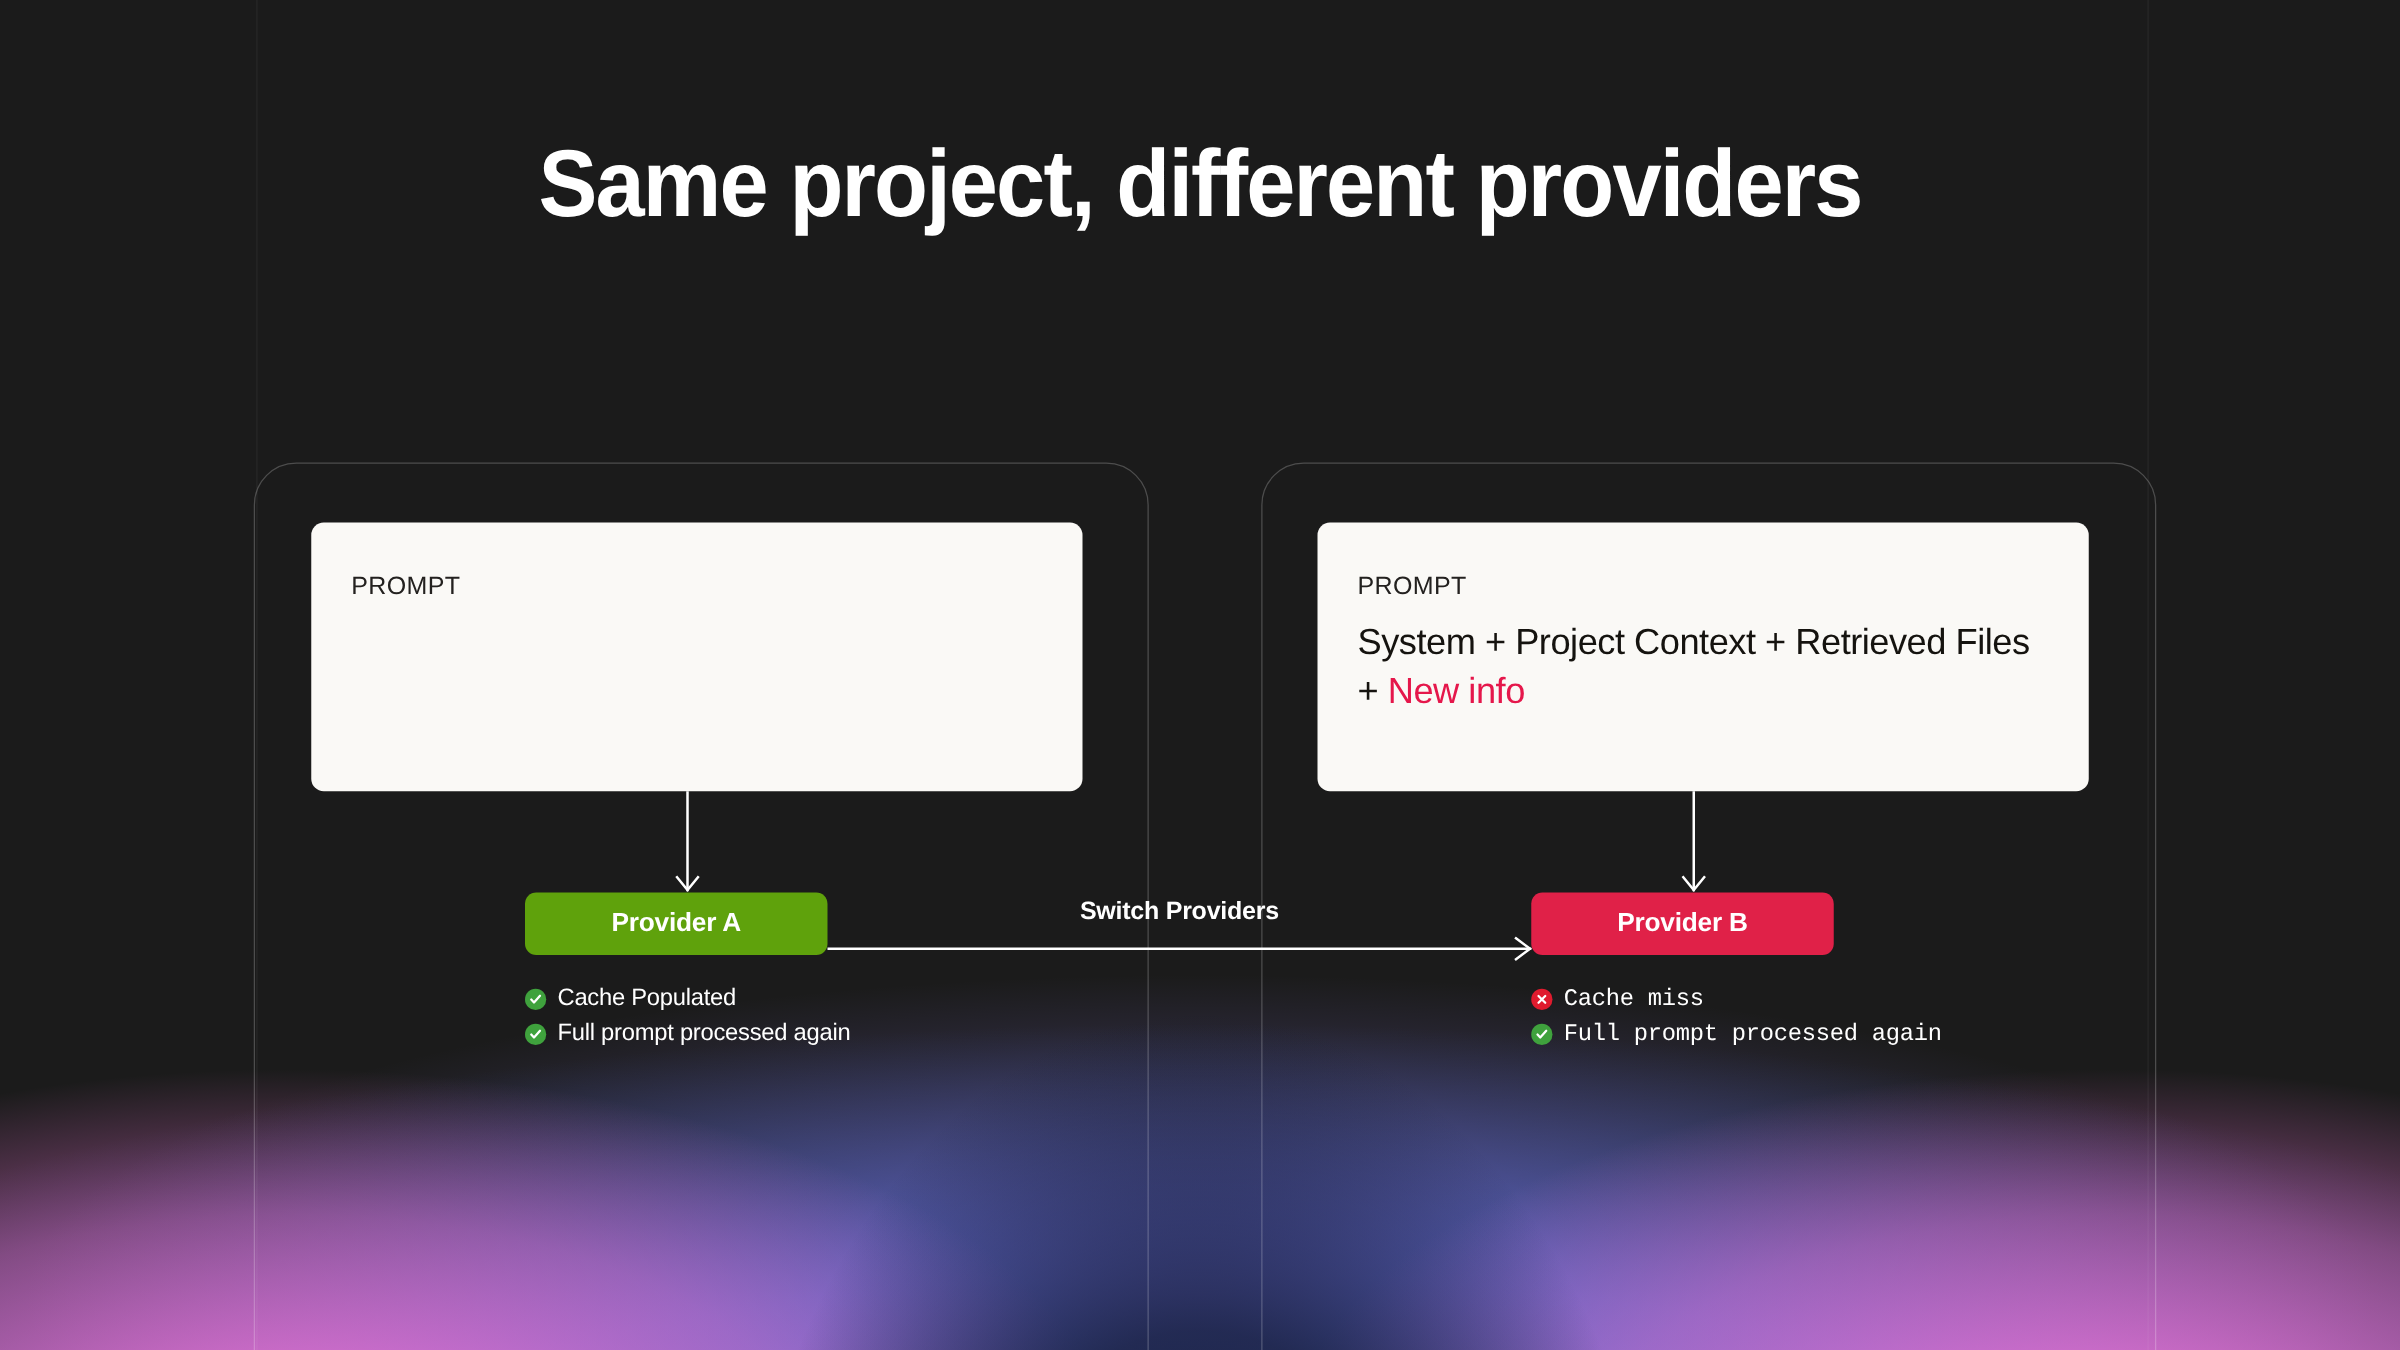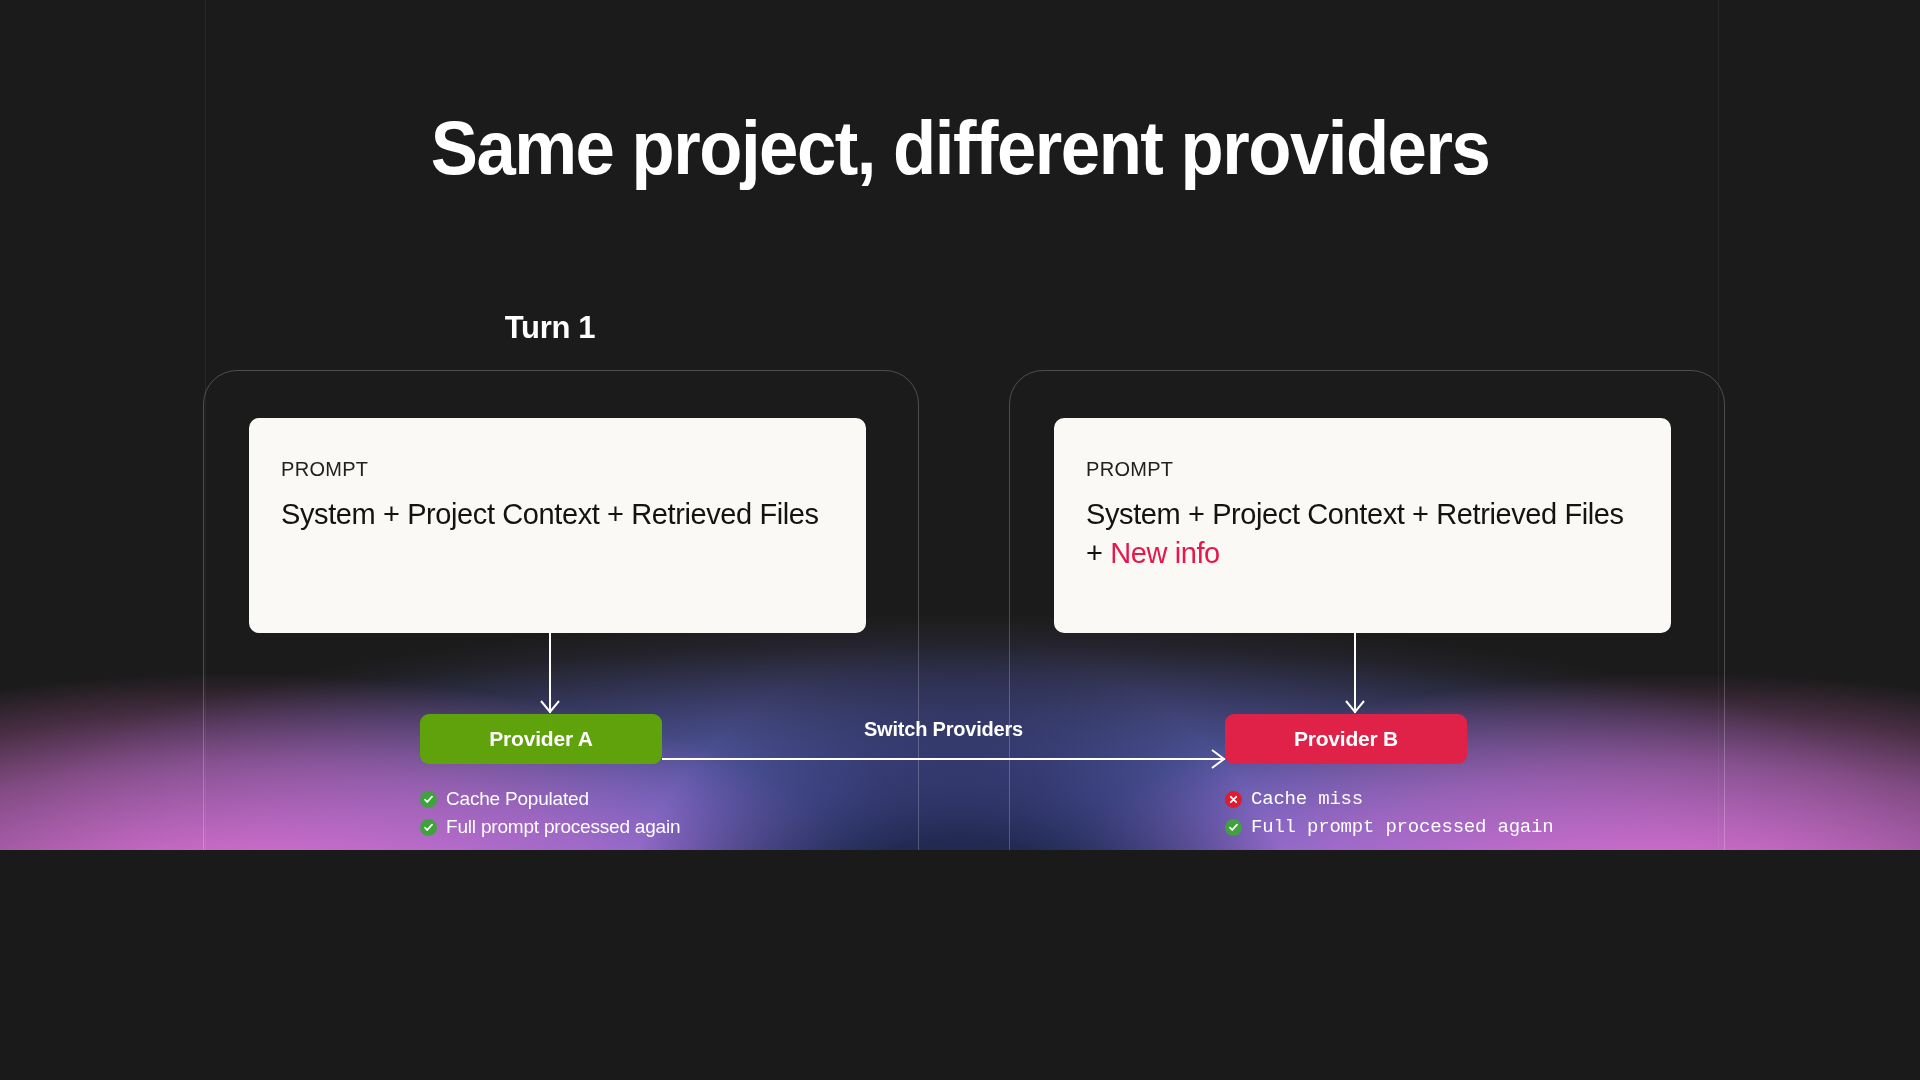--- a/index.html
+++ b/index.html
@@ -6,21 +6,21 @@
 
   html, body {
     width:1920px; height:1080px;
     overflow:hidden;
     background:#1a1a1a;
     font-family:"Liberation Sans", sans-serif;
   }
 
   #stage {
     position:relative;
-    width:1920px; height:850px;
+    width:1920px; height:1080px;
     background:#a16207;
     overflow:hidden;
   }
 
   
   .bg-layer { position:absolute; inset:0; pointer-events:none; }
 
   .bg-base {
     background:#1b1b1b;
   }
@@ -210,28 +210,26 @@
   <div class="bg-layer bg-pink-left"></div>
   <div class="bg-layer bg-pink-right"></div>
   <div class="bg-layer bg-darkcol"></div>
   <div class="bg-layer bg-topfade"></div>
 
   <div class="seam left"></div>
   <div class="seam right"></div>
 
   <div class="title">Same project, different providers</div>
 
-  <div class="turn-label t1">Turn 1</div>
 
   <div class="panel left"></div>
   <div class="panel right"></div>
 
   <div class="prompt-card left">
     <div class="prompt-kicker">PROMPT</div>
-    <div class="prompt-body"><span>System + Project Context + Retrieved Files</span><span class="hl"></span></div>
   </div>
 
   <div class="prompt-card right">
     <div class="prompt-kicker">PROMPT</div>
     <div class="prompt-body"><span>System + Project Context + Retrieved Files + </span><span class="hl">New info</span></div>
   </div>
 
   <div class="down-arrow a1">
     <div class="shaft"></div>
     <svg width="20" height="14" viewBox="0 0 20 14">

